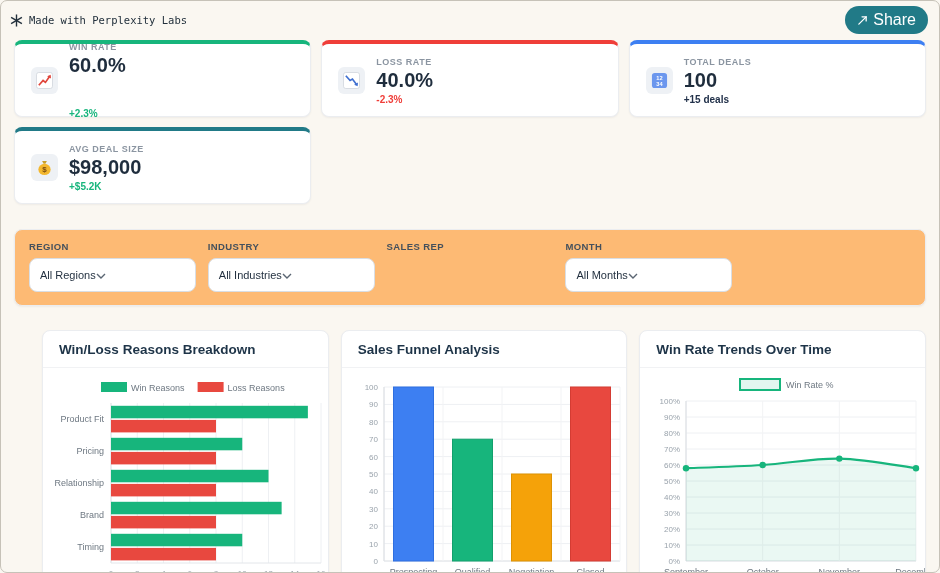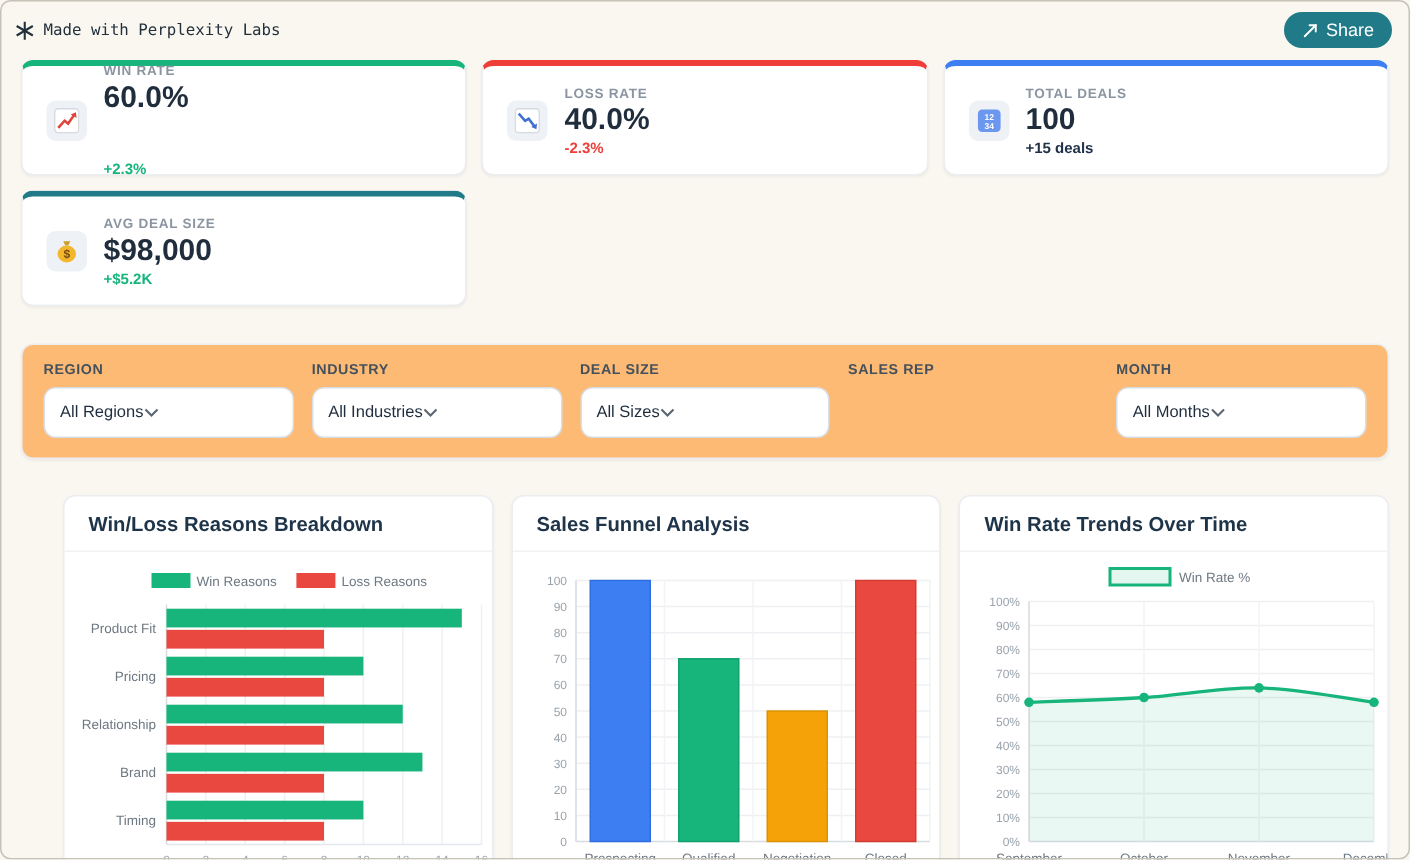--- a/index.html
+++ b/index.html
@@ -9,21 +9,21 @@
     background:#faf7f1;
     color:#1f2d3d;
     position:relative;
     overflow:hidden;
   }
   .frame { position:absolute; inset:0; border:1px solid #c6c2b8; border-radius:7px; pointer-events:none; z-index:50; }
 
   
   .topbar { height:40px; display:flex; align-items:center; justify-content:space-between; padding:0 12px 0 10px; }
   .brand { display:flex; align-items:center; gap:6px; font-family:"DejaVu Sans Mono", monospace; font-size:10.5px; color:#22303c; }
-  .share-btn { display:flex; align-items:center; gap:5px; background:#217a87; color:#fff; border:none; border-radius:14px; padding:5px 12px; font-size:12px; font-family:"Liberation Sans", sans-serif; cursor:pointer; }
+  .share-btn { display:flex; align-items:center; gap:5px; background:#217a87; color:#fff; border:none; border-radius:14px; padding:5px 12px; font-size:16px; font-family:"Liberation Sans", sans-serif; cursor:pointer; }
 
   .content { padding:0 14px; }
 
   
   .header { background:#217a87; border-radius:10px; height:50px; display:flex; align-items:center; justify-content:space-between; padding:0 20px; margin-bottom:8px; }
   .header h1 { color:#fff; font-size:21px; font-weight:bold; letter-spacing:0.2px; }
   .date-range { color:rgba(255,255,255,0.93); font-size:12px; }
 
   
   .kpi-row { display:grid; grid-template-columns:repeat(3,1fr); gap:10px; margin-bottom:25px; }
@@ -146,29 +146,20 @@
         <span>All Regions</span>
         <span><svg width="10" height="6" viewBox="0 0 10 6">
               <path d="M1 1 L5 5 L9 1" fill="none" stroke="#5a6572" stroke-width="1.4"></path>
             </svg></span>
       </div>
     </div>
     <div>
       <div class="filter-label">INDUSTRY</div>
       <div class="select">
         <span>All Industries</span>
-        <span><svg width="10" height="6" viewBox="0 0 10 6">
-              <path d="M1 1 L5 5 L9 1" fill="none" stroke="#5a6572" stroke-width="1.4"></path>
-            </svg></span>
-      </div>
-    </div>
-    <div>
-      <div class="filter-label">DEAL SIZE</div>
-      <div class="select">
-        <span>All Sizes</span>
         <span><svg width="10" height="6" viewBox="0 0 10 6">
               <path d="M1 1 L5 5 L9 1" fill="none" stroke="#5a6572" stroke-width="1.4"></path>
             </svg></span>
       </div>
     </div>
     <div>
       <div class="filter-label">SALES REP</div>
     </div>
     <div>
       <div class="filter-label">MONTH</div>

